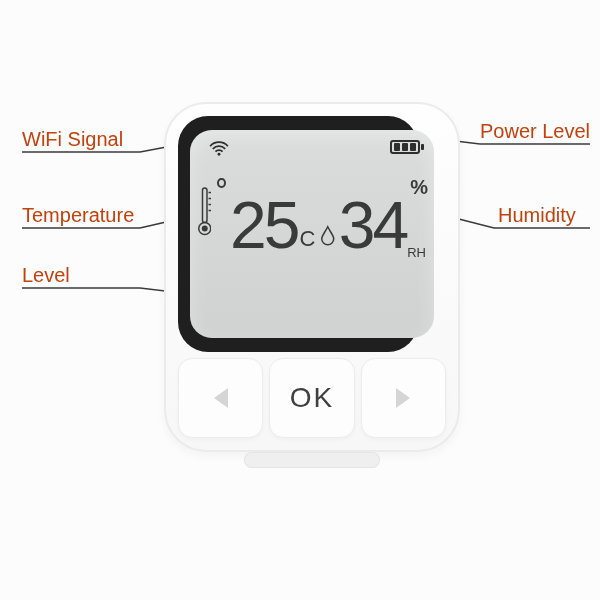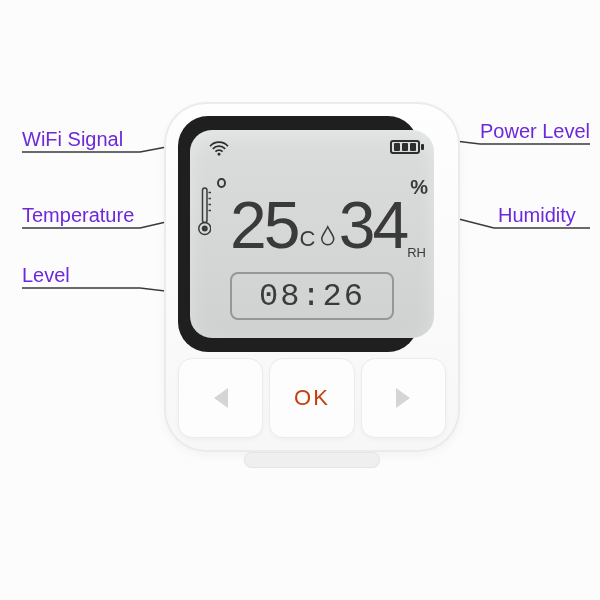--- a/index.html
+++ b/index.html
@@ -193,39 +193,39 @@
     color: #c9c9c9;
     box-shadow: 0 2px 4px rgba(0,0,0,0.03);
   }
   .btn .tri {
     width: 0; height: 0;
     border-top: 10px solid transparent;
     border-bottom: 10px solid transparent;
   }
   .btn.left .tri  { border-right: 14px solid #d5d5d5; }
   .btn.right .tri { border-left:  14px solid #d5d5d5; }
-  .btn.ok { font-size: 22px; color: #c2410c; letter-spacing: 2px; }
+  .btn.ok { font-size: 28px; color: #404040; letter-spacing: 2px; }
 
   
   .stand {
     position: absolute;
     left: 244px;
     top: 452px;
     width: 136px;
     height: 16px;
     background: #efefef;
     border-radius: 10px;
     box-shadow: inset 0 0 0 1px #e5e5e5;
   }
 
   
   .label {
     position: absolute;
     font-size: 20px;
-    color: #6d28d9;
+    color: #c2410c;
     white-space: nowrap;
   }
   .lbl-wifi  { left: 22px;  top: 128px; }
   .lbl-temp  { left: 22px;  top: 204px; }
   .lbl-time  { left: 22px;  top: 264px; }
   .lbl-power { left: 480px; top: 120px; }
   .lbl-hum   { left: 498px; top: 204px; }
 
   
   svg.lines {
@@ -296,23 +296,20 @@
         <span class="unit">C</span>
 
         <svg class="drop" viewBox="0 0 18 26">
           <path d="M9 2 C13 10 17 14 17 18 A8 8 0 1 1 1 18 C1 14 5 10 9 2 Z" fill="none" stroke="#3a3a3a" stroke-width="2"></path>
         </svg>
         <span class="digit">34</span>
         <span class="pct">%</span>
         <span class="rh">RH</span>
       </div>
 
-      <div class="timebox">
-        <span class="time">08:26</span>
-      </div>
 
     </div>
   </div>
 
   <div class="btnrow">
     <div class="btn left">
         <span class="tri"></span>
       </div>
     <div class="btn ok">OK</div>
     <div class="btn right">

